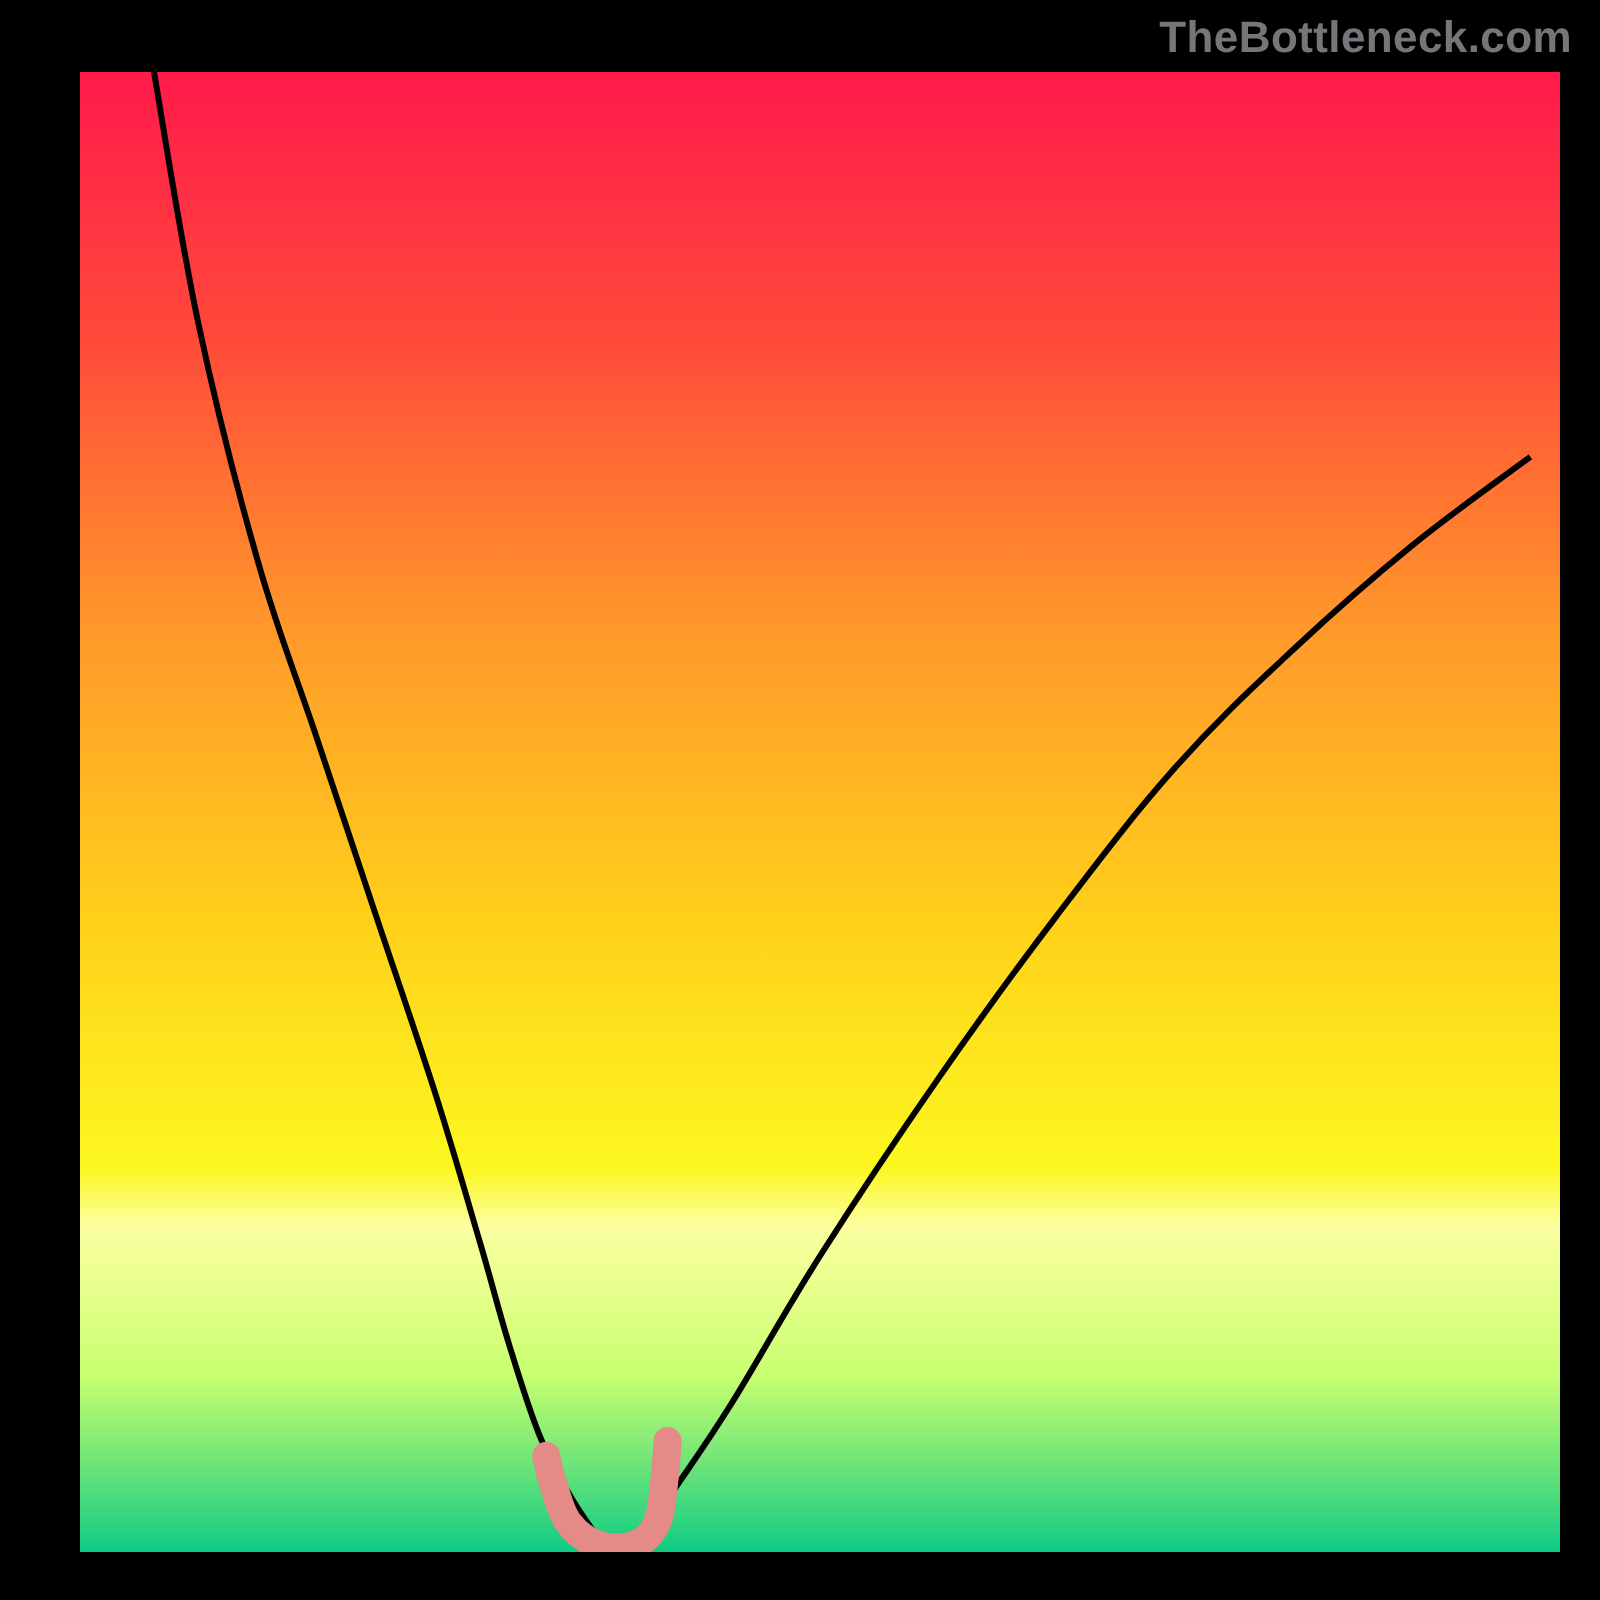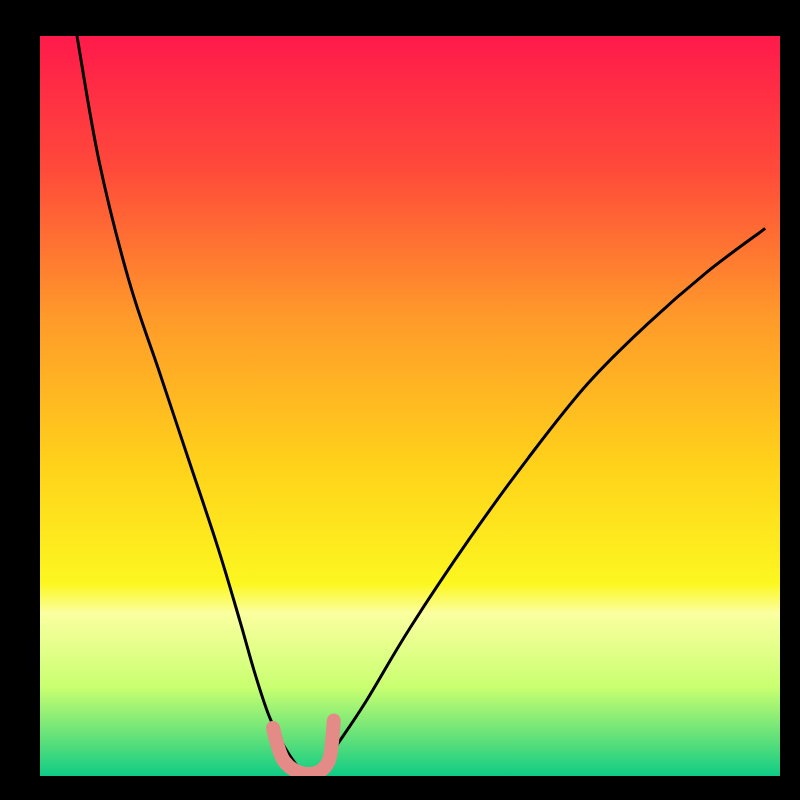--- a/index.html
+++ b/index.html
@@ -44,20 +44,21 @@
   }
   .segment {
     stroke-linecap: round;
     fill: none;
   }
 </style>
 </head>
 <body>
 
 <div class="frame">
+  <div class="watermark">TheBottleneck.com</div>
 
   <svg class="plot" viewBox="0 0 740 740" preserveAspectRatio="none">
     <defs>
       <linearGradient id="bg-grad" x1="0" y1="0" x2="0" y2="1">
           <stop offset="0.00%" stop-color="#ff1a4b"></stop>
           <stop offset="18.00%" stop-color="#ff4a3a"></stop>
           <stop offset="38.00%" stop-color="#ff9a2a"></stop>
           <stop offset="58.00%" stop-color="#ffd21a"></stop>
           <stop offset="74.00%" stop-color="#fcf720"></stop>
           <stop offset="78.00%" stop-color="#fbffa0"></stop>

